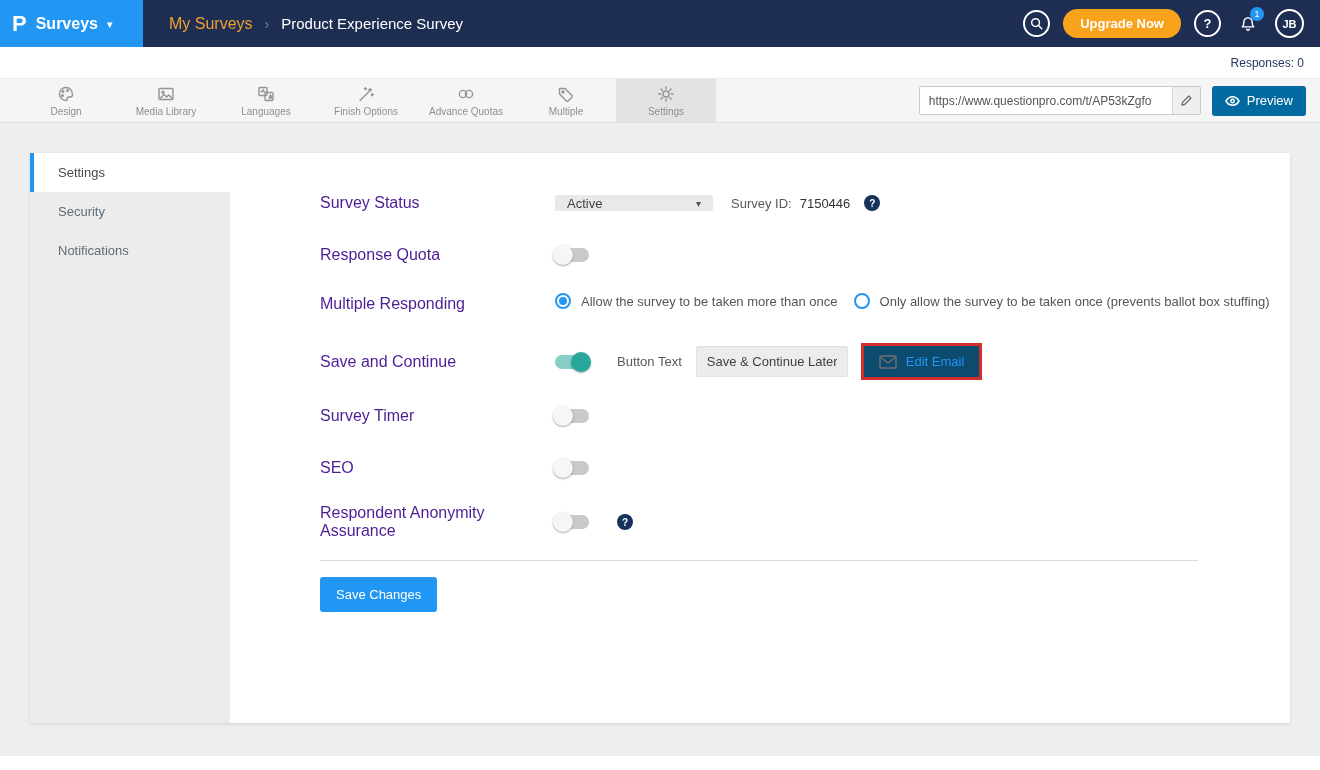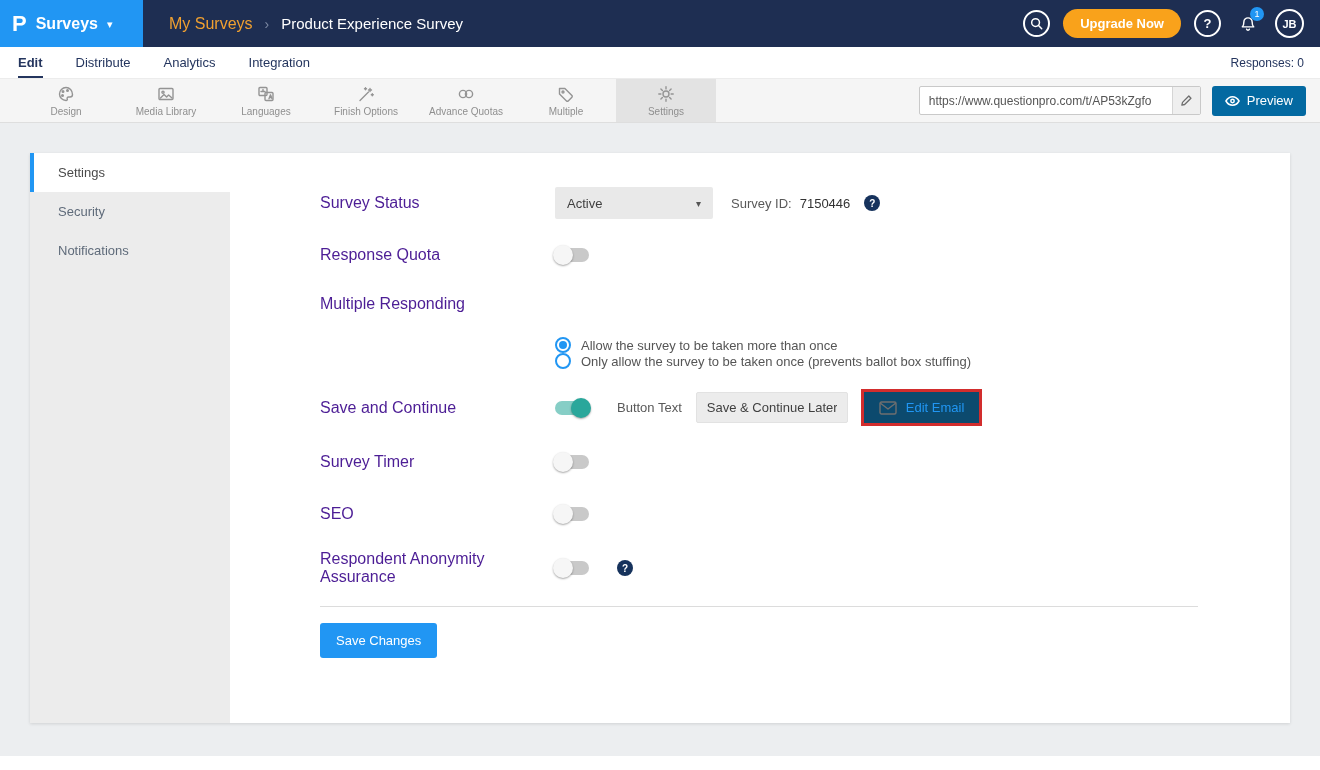--- a/index.html
+++ b/index.html
@@ -49,32 +49,32 @@
   .side { width:200px; background:#ececec; flex:none; }
   .side-item { height:39px; display:flex; align-items:center; padding-left:24px; font-size:13px; color:#5f6b7a; cursor:pointer; border-left:4px solid transparent; }
   .side-item.active { background:#fff; border-left-color:#2196f3; color:#4a4a4a; }
 
   .form { flex:1; padding:34px 0 0 90px; }
   .form-row { display:flex; align-items:center; min-height:32px; margin-bottom:20px; }
   .form-label { width:235px; font-size:16px; color:#4c1d95; flex:none; }
   .row-multi { align-items:flex-start; }
   .row-multi .form-label { padding-top:4px; }
 
-  .select { width:158px; height:32px; background:#e9e9e9; border-radius:2px; display:flex; align-items:center; justify-content:space-between; padding:0 12px; font-size:13px; color:#3f3f3f; cursor:pointer; }
+  .select { width:158px; height:16px; background:#e9e9e9; border-radius:2px; display:flex; align-items:center; justify-content:space-between; padding:0 12px; font-size:13px; color:#3f3f3f; cursor:pointer; }
   .select .caret { font-size:10px; color:#555; }
   .inline-label { font-size:13px; color:#595959; }
   .id-value { font-size:13px; color:#333; margin-left:8px; }
   .help { width:16px; height:16px; border-radius:50%; background:#16325c; color:#fff; font-size:10px; font-weight:bold; display:inline-flex; align-items:center; justify-content:center; flex:none; }
 
   .toggle { position:relative; width:34px; height:14px; border-radius:8px; background:#c9c9c9; cursor:pointer; flex:none; }
   .toggle .knob { position:absolute; top:-3px; left:-2px; width:20px; height:20px; border-radius:50%; background:#f6f6f6; box-shadow:0 1px 2px rgba(0,0,0,.35); }
   .toggle.on { background:#86cec6; }
   .toggle.on .knob { left:auto; right:-2px; background:#2aa79b; }
 
-  .radio-group { display:flex; flex-direction:column; gap:0; padding-top:2px;margin-top:44px; }
+  .radio-group { display:flex; flex-direction:row; gap:16px; padding-top:2px; }
   .radio-opt { display:flex; align-items:center; gap:10px; cursor:pointer; }
   .radio { width:16px; height:16px; border:2px solid #2196f3; border-radius:50%; position:relative; flex:none; }
   .radio.checked::after { content:""; position:absolute; inset:2px; background:#2196f3; border-radius:50%; }
   .radio-label { font-size:13px; color:#555; }
 
   .btn-text-label { font-size:13px; color:#595959; margin-left:28px; }
   .btn-text-input { width:152px; height:31px; background:#ececec; border:1px solid #e2e2e2; border-radius:2px; font-size:13px; color:#3f3f3f; padding:0 10px; margin-left:14px; font-family:"Liberation Sans",sans-serif; outline:none; }
   .edit-email-box { display:flex; align-items:center; gap:9px; border:3px solid #d22d2d; padding:8px 15px; margin-left:13px; cursor:pointer; background:#0c4a6e; }
   .edit-email-link { font-size:13px; color:#2196f3; }
 
@@ -117,26 +117,20 @@
             <path d="M10 3.2a4.6 4.6 0 0 0-4.6 4.6c0 4-1.7 5.4-1.7 5.4h12.6s-1.7-1.4-1.7-5.4A4.6 4.6 0 0 0 10 3.2z"></path>
             <path d="M8.5 15.8a1.6 1.6 0 0 0 3 0"></path>
           </svg>
         <span class="badge">1</span>
       </span>
       <span class="avatar">JB</span>
     </div>
   </div>
 
   <div class="navrow">
-    <div class="nav-tabs">
-      <span class="nav-tab active">Edit</span>
-      <span class="nav-tab">Distribute</span>
-      <span class="nav-tab">Analytics</span>
-      <span class="nav-tab">Integration</span>
-    </div>
     <span class="responses">Responses: 0</span>
   </div>
 
   <div class="toolbar">
     <div class="tb-item">
       <span class="tb-icon">
         <svg width="20" height="20" viewBox="0 0 20 20">
             <path d="M10 3.5a6.5 6.5 0 1 0 0 13c1.2 0 1.6-.8 1.2-1.7-.4-.9.2-1.8 1.3-1.8h1.6c1.4 0 2.4-1.1 2.4-2.5C16.5 6.4 13.6 3.5 10 3.5z"></path>
             <circle cx="7" cy="7.5" r="0.8"></circle>
             <circle cx="11.5" cy="6.5" r="0.8"></circle>

